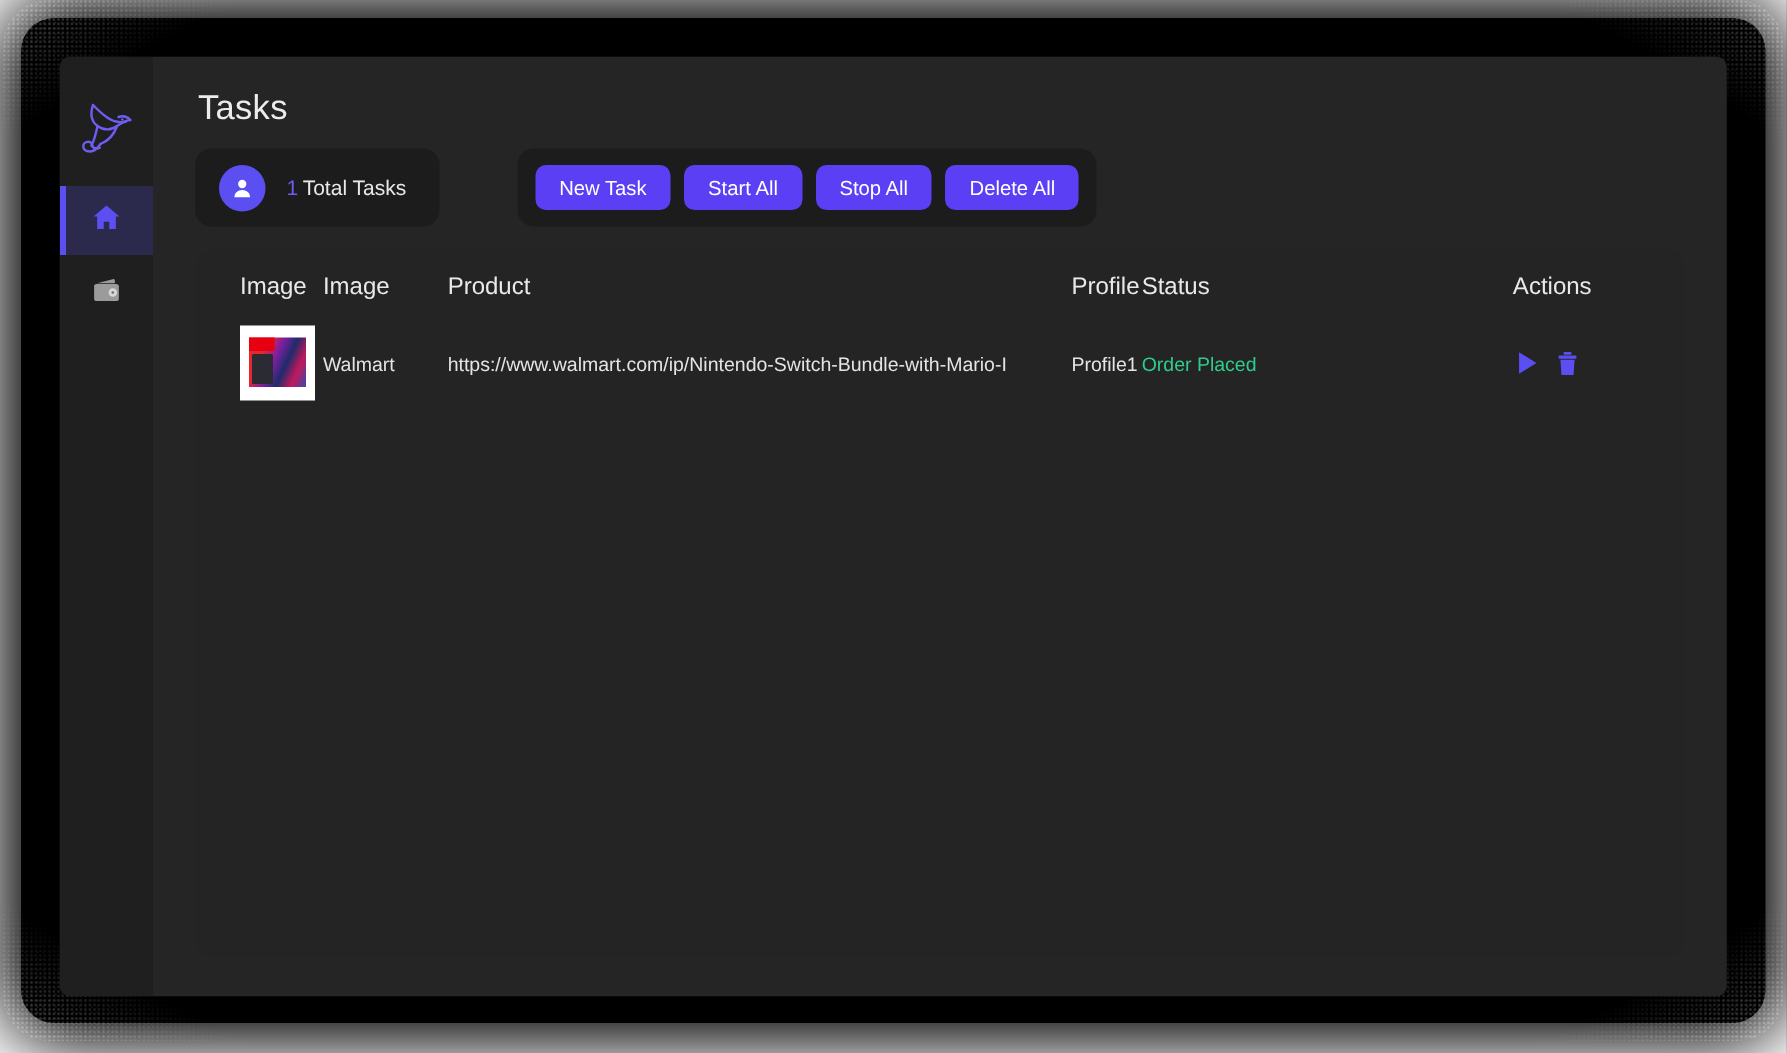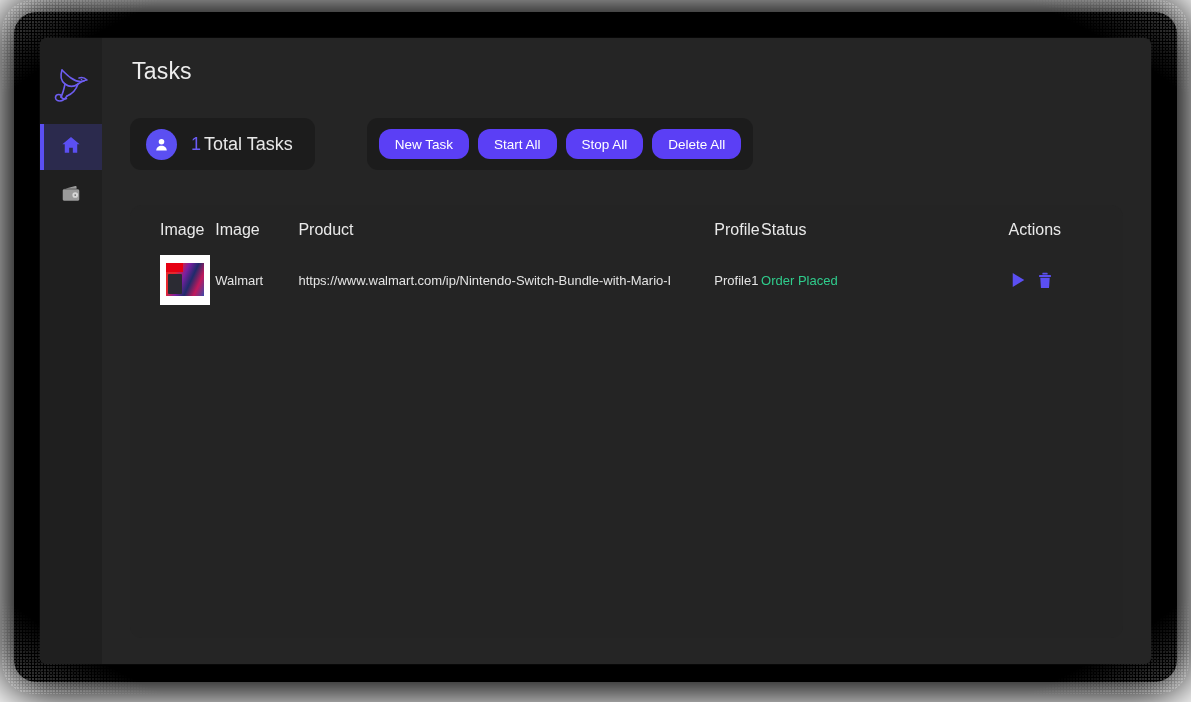--- a/index.html
+++ b/index.html
@@ -139,21 +139,20 @@
   }
   .nav-spacer { height: 3px; }
 
   
   #main {
     flex: 1;
     min-width: 0;
     padding: 16px 28px 12px 28px;
     display: flex;
     flex-direction: column;
-    gap: 19px;
   }
   #page-title {
     color: #ececec;
     font-size: 23px;
     font-weight: 400;
     letter-spacing: 0.2px;
     margin: 4px 0 14px 2px;
   }
 
   
@@ -177,21 +176,21 @@
     border-radius: 50%;
     display: flex;
     align-items: center;
     justify-content: center;
     flex: 0 0 31px;
   }
   .stat-icon.tasks    { background: #5b4ff2; }
   .stat-icon.carts    { background: #f0a085; }
   .stat-icon.checkout { background: #13c07a; }
   .stat-text {
-    font-size: 18px;
+    font-size: 14px;
     color: #e8e8e8;
     white-space: nowrap;
   }
   .stat-num { margin-right: 3px; }
   .stat-num.tasks    { color: #6b5cf5; }
   .stat-num.carts    { color: #e8732c; }
   .stat-num.checkout { color: #2fcc8c; }
 
   #actions-card {
     background: #1c1c1c;
@@ -200,21 +199,21 @@
     display: flex;
     align-items: center;
     gap: 9px;
     padding: 0 12px;
     margin-left: 36px;
   }
   .btn {
     background: #5b3ff5;
     color: #ffffff;
     border: none;
-    border-radius: 12px;
+    border-radius: 7px;
     height: 30px;
     padding: 0 16px;
     font-size: 13.5px;
     font-family: "Liberation Sans", sans-serif;
     cursor: pointer;
     white-space: nowrap;
   }
 
   
   #table-panel {

